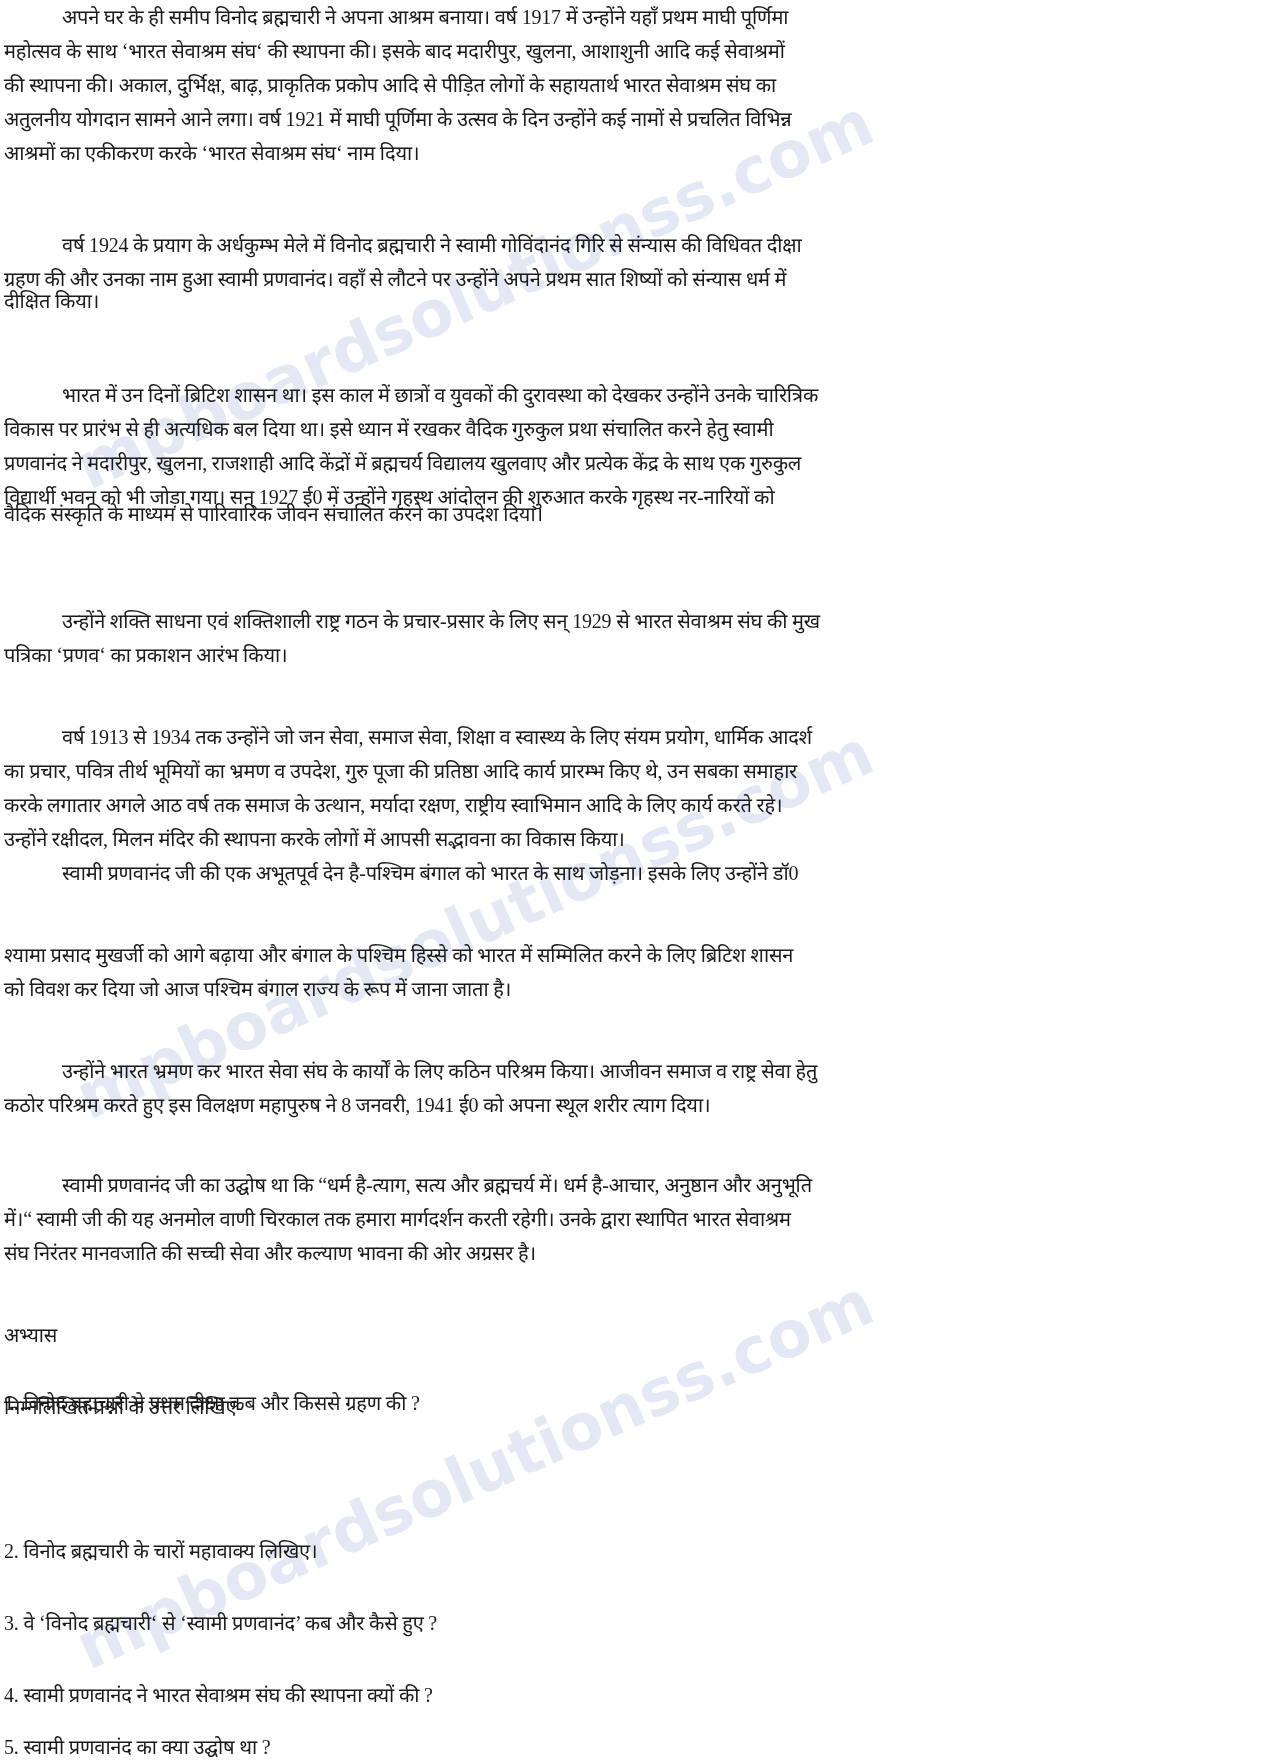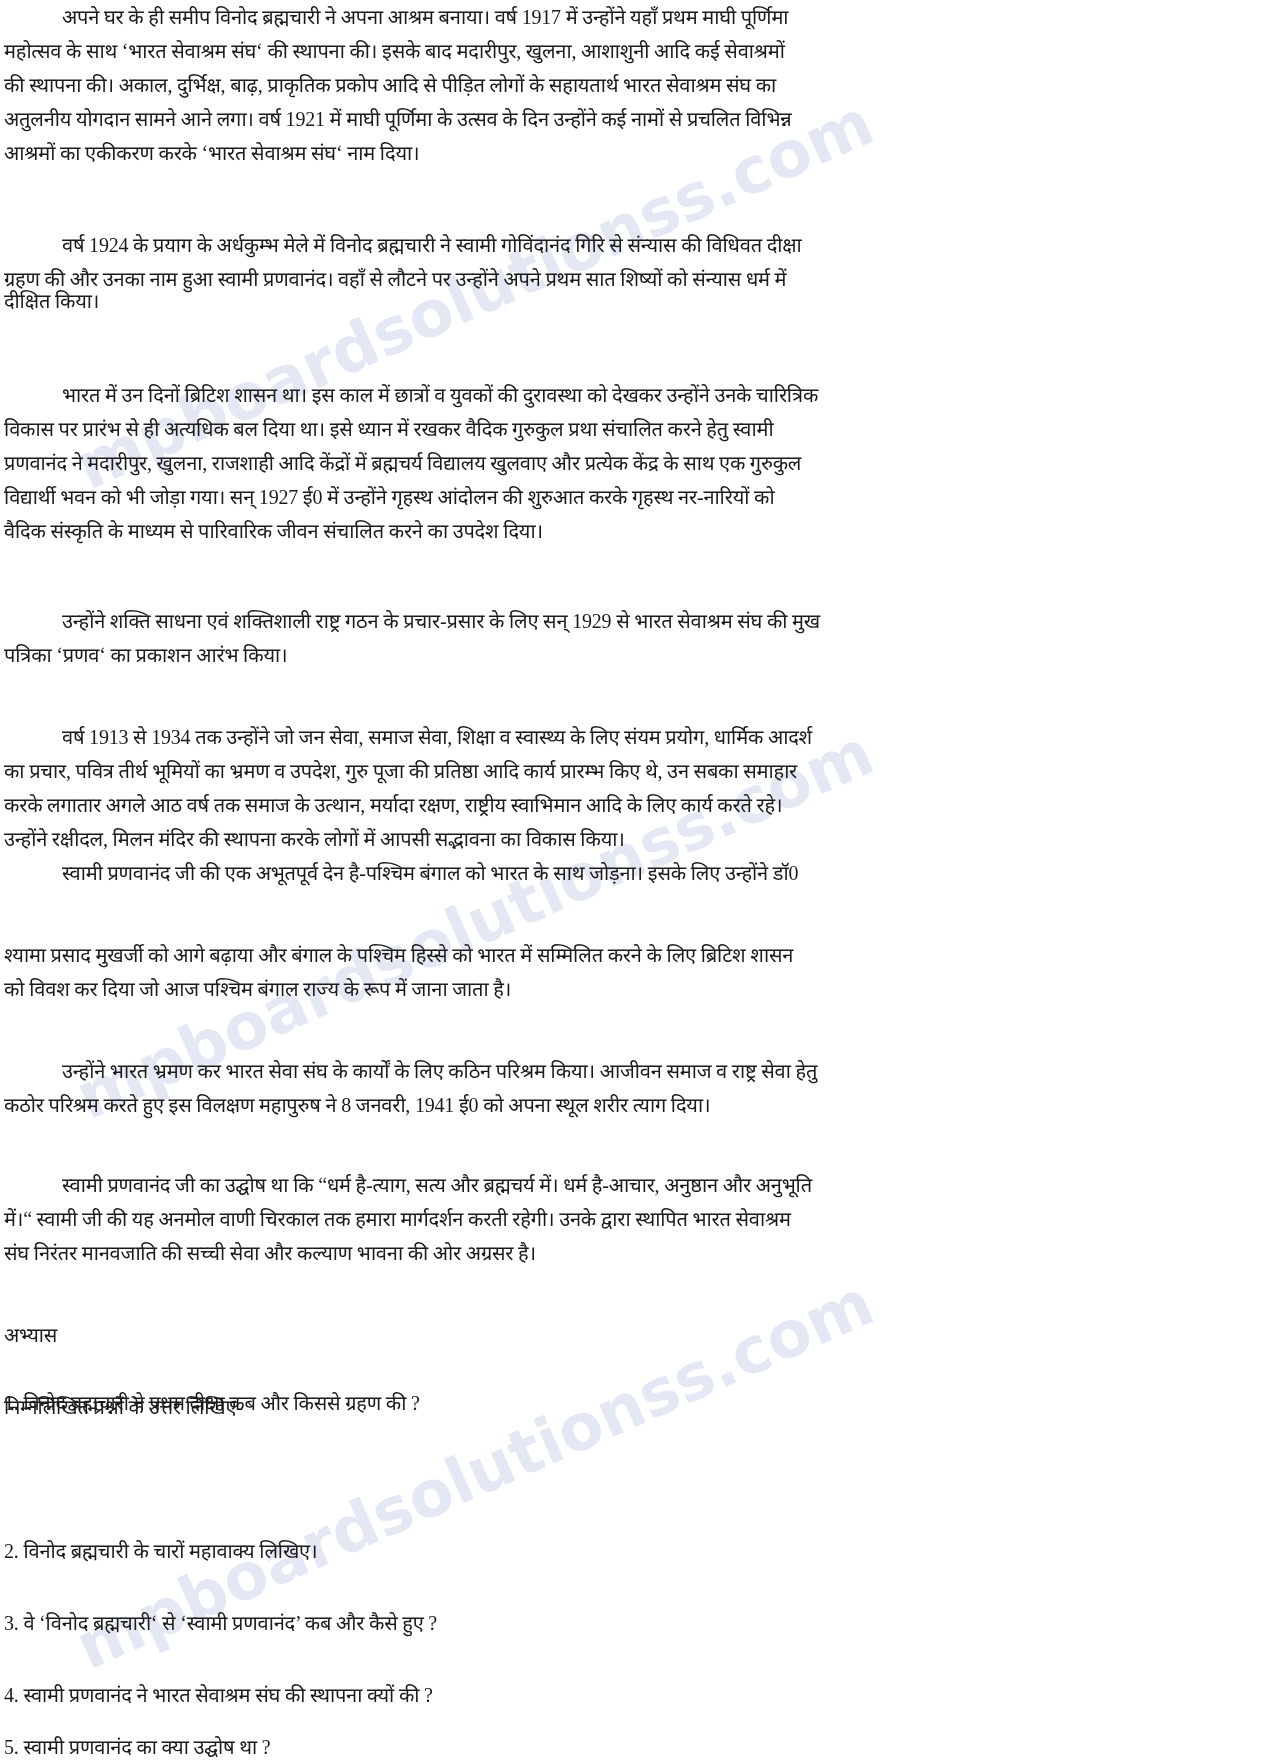--- a/index.html
+++ b/index.html
@@ -43,21 +43,21 @@
     <div class="line indent" style="top:228px">वर्ष 1924 के प्रयाग के अर्धकुम्भ मेले में विनोद ब्रह्मचारी ने स्वामी गोविंदानंद  गिरि से संन्यास  की विधिवत दीक्षा</div>
     <div class="line" style="top:262px">ग्रहण की और उनका नाम हुआ स्वामी प्रणवानंद। वहाँ से लौटने पर उन्होंने अपने प्रथम सात शिष्यों को संन्यास धर्म में</div>
     <div class="line" style="top:284px">दीक्षित किया।</div>
   </div>
 
   <div>
     <div class="line indent" style="top:378px">भारत में उन दिनों ब्रिटिश शासन था। इस काल में छात्रों व युवकों की दुरावस्था को देखकर उन्होंने उनके चारित्रिक</div>
     <div class="line" style="top:412px">विकास पर प्रारंभ से ही अत्यधिक बल दिया था। इसे ध्यान में रखकर वैदिक गुरुकुल प्रथा संचालित करने हेतु स्वामी</div>
     <div class="line" style="top:446px">प्रणवानंद ने मदारीपुर, खुलना, राजशाही आदि केंद्रों में ब्रह्मचर्य विद्यालय खुलवाए और प्रत्येक केंद्र के साथ एक गुरुकुल</div>
     <div class="line" style="top:480px">विद्यार्थी भवन को भी जोड़ा गया। सन् 1927 ई0 में उन्होंने गृहस्थ आंदोलन की शुरुआत करके गृहस्थ नर-नारियों को</div>
-    <div class="line" style="top:514px">वैदिक संस्कृति के माध्यम से पारिवारिक जीवन संचालित करने का उपदेश दिया।</div>
+    <div class="line" style="top:497px">वैदिक संस्कृति के माध्यम से पारिवारिक जीवन संचालित करने का उपदेश दिया।</div>
   </div>
 
   <div>
     <div class="line indent" style="top:604px">उन्होंने शक्ति साधना एवं शक्तिशाली राष्ट्र गठन के प्रचार-प्रसार के लिए सन् 1929 से भारत सेवाश्रम संघ की मुख</div>
     <div class="line" style="top:638px">पत्रिका ‘प्रणव‘ का प्रकाशन आरंभ किया।</div>
   </div>
 
   <div>
     <div class="line indent" style="top:720px">वर्ष 1913 से 1934 तक उन्होंने जो जन सेवा, समाज सेवा, शिक्षा व स्वास्थ्य के लिए संयम प्रयोग, धार्मिक आदर्श</div>
     <div class="line" style="top:754px">का प्रचार, पवित्र तीर्थ भूमियों का भ्रमण व उपदेश, गुरु पूजा की प्रतिष्ठा आदि कार्य प्रारम्भ किए थे, उन सबका समाहार</div>

